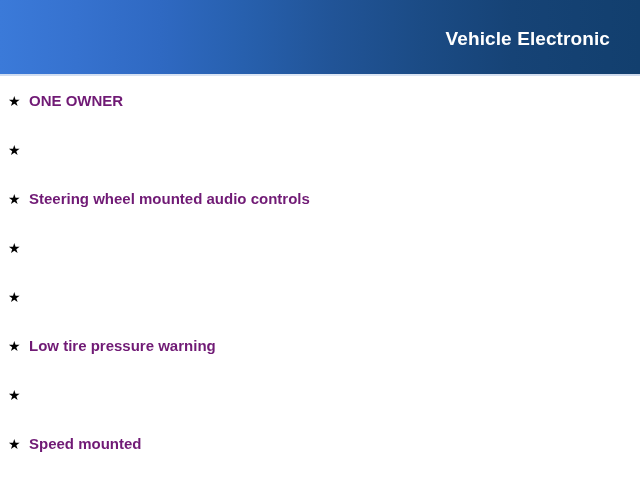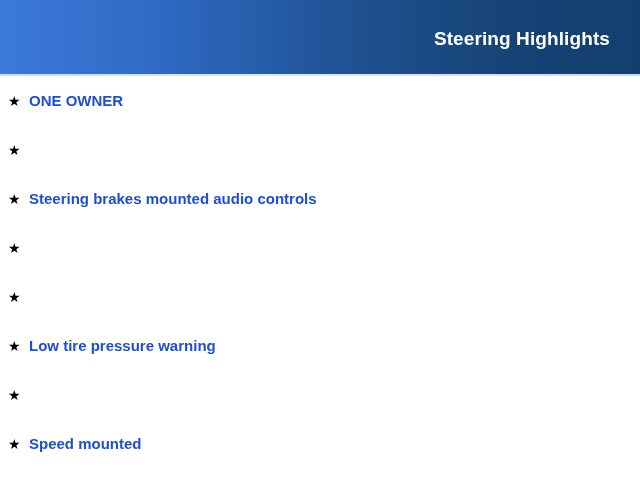--- a/index.html
+++ b/index.html
@@ -74,50 +74,50 @@
   }
   .bullet-star {
     width: 21px;
     flex: 0 0 21px;
     color: #000000;
     font-size: 14px;
     line-height: 16px;
     text-align: left;
   }
   .highlight-label {
-    color: #1d4ed8;
+    color: #701a75;
     font-size: 15px;
     font-weight: bold;
     line-height: 18px;
     white-space: nowrap;
   }
 </style>
 </head>
 <body>
 
 <div class="page">
 
   <div class="banner"></div>
   <div class="banner-underline"></div>
-  <div class="banner-title">Steering Highlights</div>
+  <div class="banner-title">Vehicle Electronic</div>
 
   <div class="highlights">
 
     <div class="highlight-row">
       <span class="bullet-star">★</span>
       <span class="highlight-label">ONE OWNER</span>
     </div>
 
     <div class="highlight-row">
       <span class="bullet-star">★</span>
     </div>
 
     <div class="highlight-row">
       <span class="bullet-star">★</span>
-      <span class="highlight-label">Steering brakes mounted audio controls</span>
+      <span class="highlight-label">Steering wheel mounted audio controls</span>
     </div>
 
     <div class="highlight-row">
       <span class="bullet-star">★</span>
     </div>
 
     <div class="highlight-row">
       <span class="bullet-star">★</span>
     </div>
 

